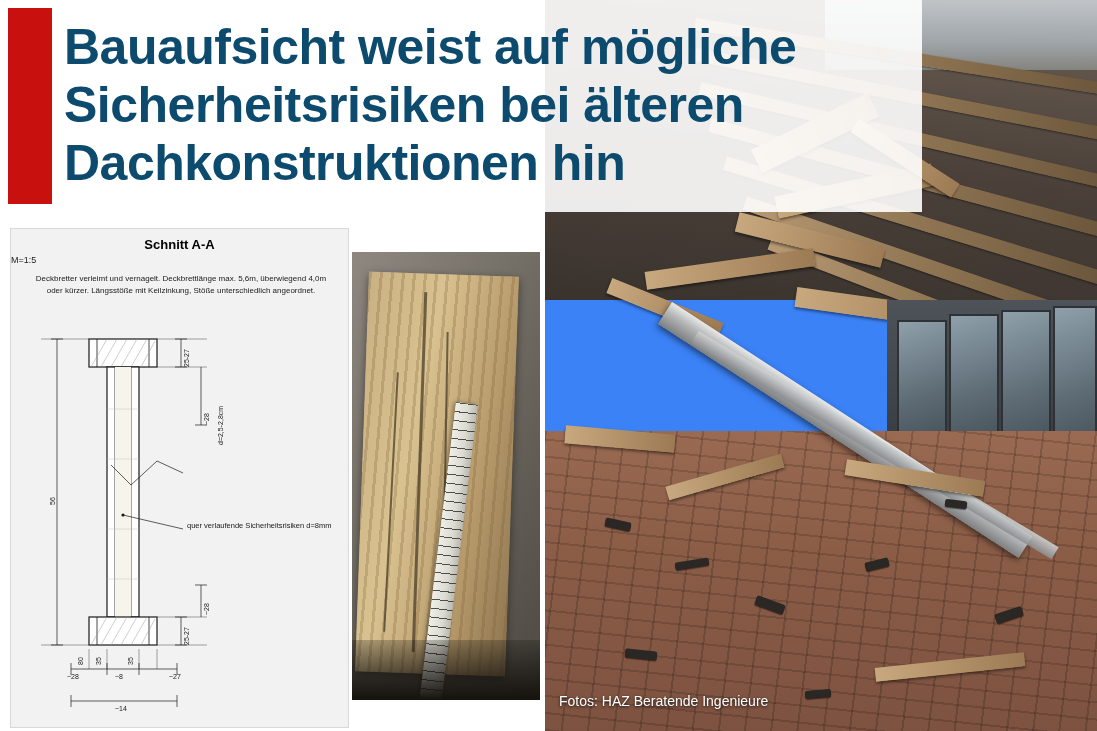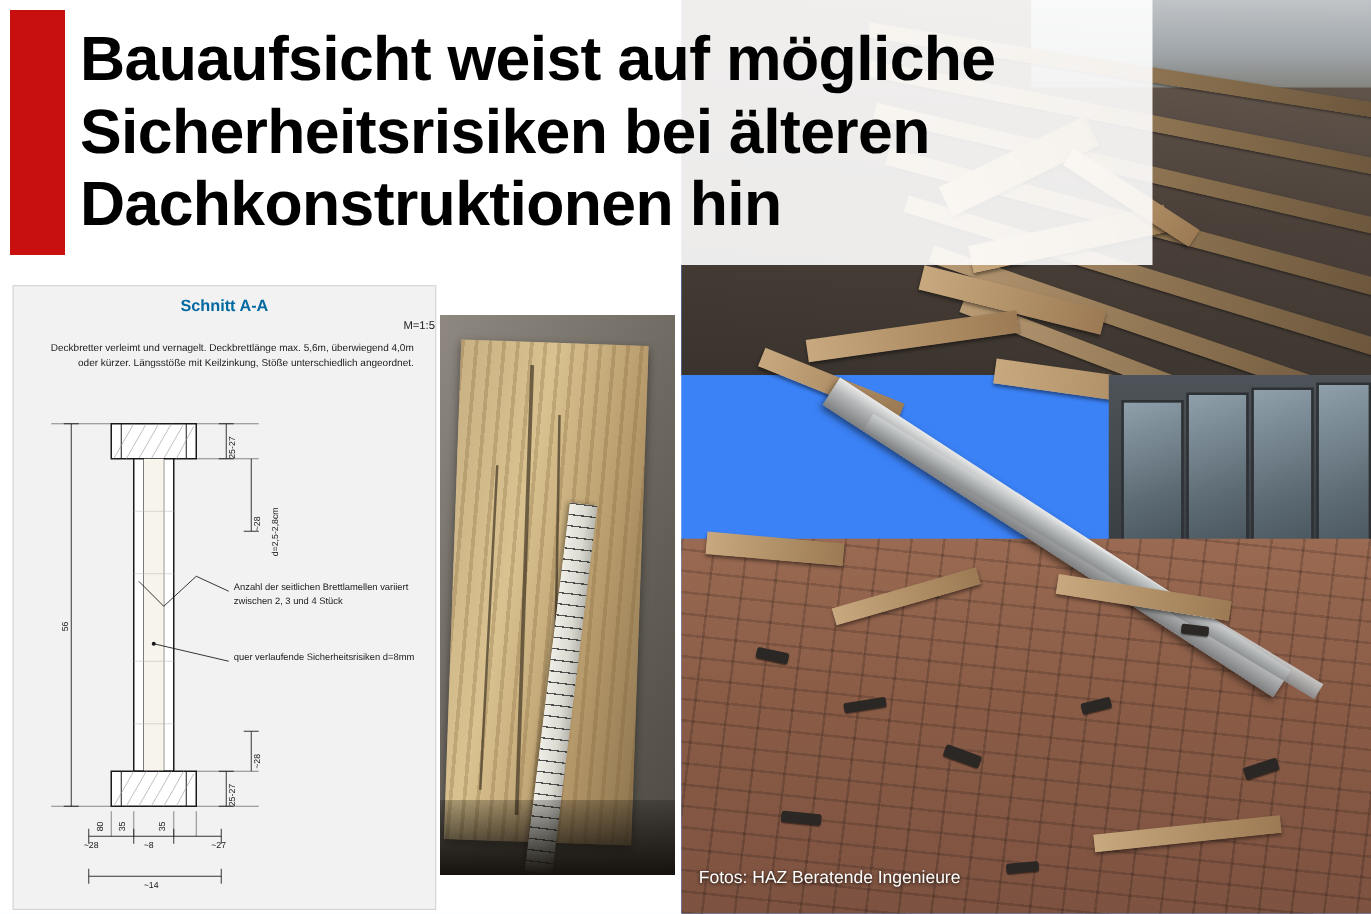--- a/index.html
+++ b/index.html
@@ -39,21 +39,21 @@
     height: 196px;
     background: #c8110f;
     z-index: 6;
   }
   .headline {
     position: absolute;
     left: 64px;
     top: 18px;
     width: 850px;
     z-index: 6;
-    color: #000000;
+    color: #0c4a6e;
     font-size: 50px;
     font-weight: bold;
     line-height: 1.16;
     letter-spacing: -0.5px;
     white-space: pre-line;
   }
 
   
   .photo-main {
     position: absolute;
@@ -158,33 +158,33 @@
     background: #f2f2f2;
     border: 1px solid #d8d8d8;
     overflow: hidden;
   }
   .dw-title {
     position: absolute;
     top: 8px; left: 0; width: 100%;
     text-align: center;
     font-size: 13px;
     font-weight: bold;
-    color: #0369a1;
+    color: #000000;
   }
   .dw-scale {
     position: absolute;
     top: 26px; left: 0; width: 100%;
-    text-align: right;
+    text-align: left;
     font-size: 9px;
     color: #1a1a1a;
   }
   .dw-note-top {
     position: absolute;
     top: 44px; left: 20px; width: 300px;
-    text-align: right;
+    text-align: center;
     font-size: 8px;
     line-height: 1.45;
     color: #1a1a1a;
   }
   .dw-callout {
     position: absolute;
     font-size: 7.5px;
     line-height: 1.45;
     color: #1a1a1a;
   }
@@ -386,22 +386,20 @@
       <line x1="60" y1="472" x2="166" y2="472" stroke="#1a1a1a" stroke-width="0.7"></line>
       <line x1="60" y1="466" x2="60" y2="478" stroke="#1a1a1a" stroke-width="0.7"></line>
       <line x1="166" y1="466" x2="166" y2="478" stroke="#1a1a1a" stroke-width="0.7"></line>
 
       <line x1="78" y1="420" x2="78" y2="440" stroke="#1a1a1a" stroke-width="0.4"></line>
       <line x1="146" y1="420" x2="146" y2="440" stroke="#1a1a1a" stroke-width="0.4"></line>
       <line x1="96" y1="420" x2="96" y2="440" stroke="#1a1a1a" stroke-width="0.4"></line>
       <line x1="128" y1="420" x2="128" y2="440" stroke="#1a1a1a" stroke-width="0.4"></line>
     </svg>
 
-    <div class="dw-callout" style="left:176px;top:236px;width:150px;">Anzahl der seitlichen Brettlamellen
-variiert zwischen 2, 3 und 4 Stück</div>
     <div class="dw-callout" style="left:176px;top:292px;width:150px;">quer verlaufende
 Sicherheitsrisiken d=8mm</div>
 
     <div class="dw-dim rot90" style="left:172px;top:138px;">25-27</div>
     <div class="dw-dim rot90" style="left:192px;top:196px;">~28</div>
     <div class="dw-dim rot90" style="left:206px;top:216px;">d=2,5-2,8cm</div>
     <div class="dw-dim rot90" style="left:38px;top:276px;">56</div>
     <div class="dw-dim rot90" style="left:172px;top:416px;">25-27</div>
     <div class="dw-dim rot90" style="left:192px;top:386px;">~28</div>
 

